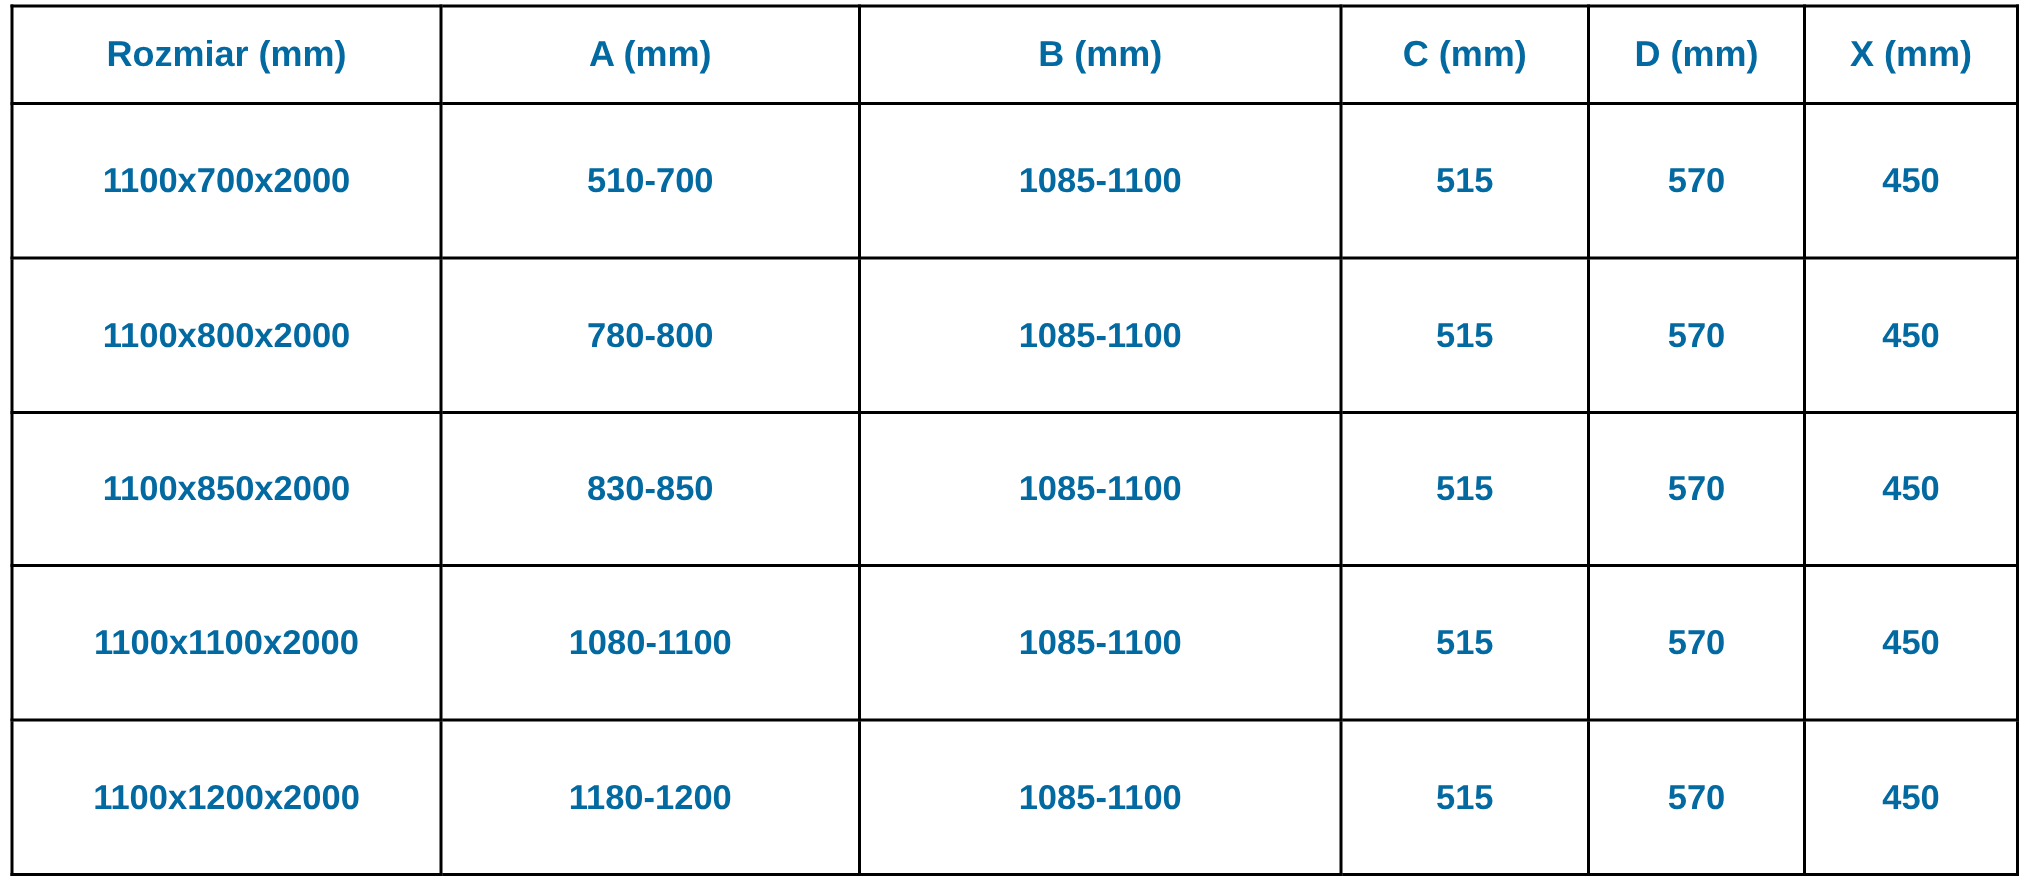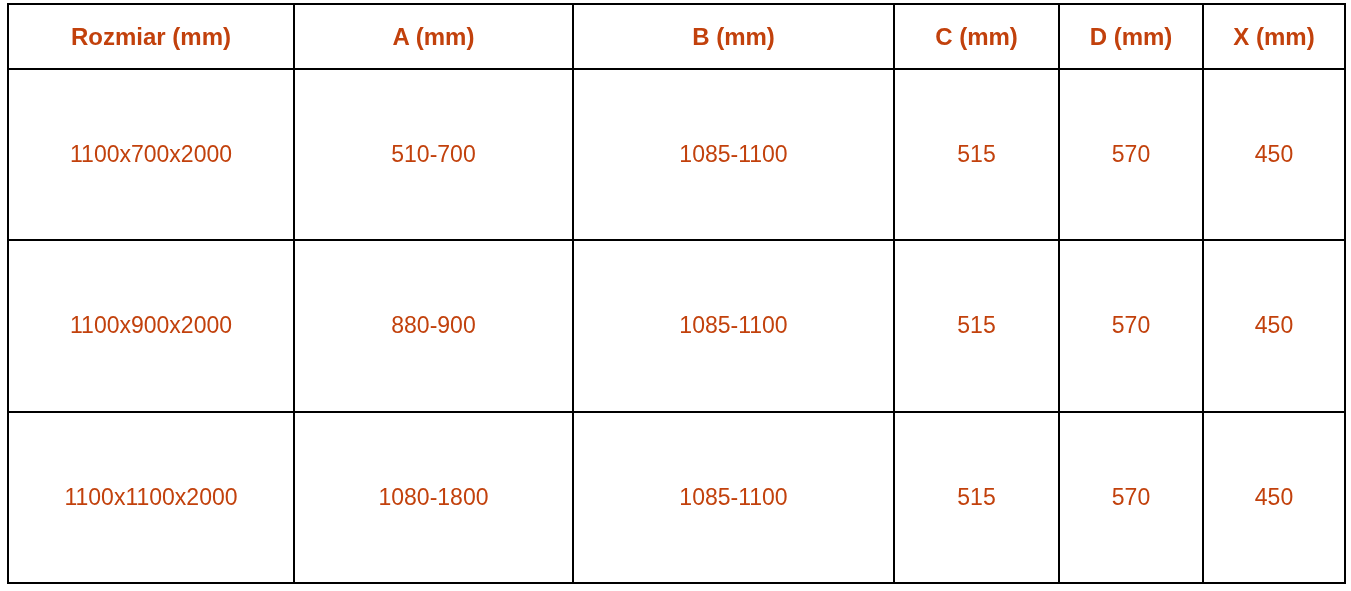--- a/index.html
+++ b/index.html
@@ -25,33 +25,33 @@
     height: 581px;
     border-collapse: collapse;
     table-layout: fixed;
     background: #ffffff;
   }
   table.spec-table th,
   table.spec-table td {
     border: 2px solid #000000;
     text-align: center;
     vertical-align: middle;
-    color: #c2410c;
+    color: #0369a1;
     padding: 0;
     overflow: hidden;
     white-space: nowrap;
   }
   table.spec-table th {
     font-size: 24px;
     font-weight: 700;
     height: 63px;
   }
   table.spec-table td {
     font-size: 23px;
-    font-weight: 400;
+    font-weight: 700;
     height: 62px;
   }
 </style>
 </head>
 <body>
 
 <div class="page">
   <table class="spec-table">
     <colgroup>
         <col style="width: 286px;">
@@ -74,30 +74,46 @@
     <tbody>
         <tr>
           <td>1100x700x2000</td>
           <td>510-700</td>
           <td>1085-1100</td>
           <td>515</td>
           <td>570</td>
           <td>450</td>
         </tr>
         <tr>
-          <td>1100x900x2000</td>
-          <td>880-900</td>
+          <td>1100x800x2000</td>
+          <td>780-800</td>
+          <td>1085-1100</td>
+          <td>515</td>
+          <td>570</td>
+          <td>450</td>
+        </tr>
+        <tr>
+          <td>1100x850x2000</td>
+          <td>830-850</td>
           <td>1085-1100</td>
           <td>515</td>
           <td>570</td>
           <td>450</td>
         </tr>
         <tr>
           <td>1100x1100x2000</td>
-          <td>1080-1800</td>
+          <td>1080-1100</td>
+          <td>1085-1100</td>
+          <td>515</td>
+          <td>570</td>
+          <td>450</td>
+        </tr>
+        <tr>
+          <td>1100x1200x2000</td>
+          <td>1180-1200</td>
           <td>1085-1100</td>
           <td>515</td>
           <td>570</td>
           <td>450</td>
         </tr>
       </tbody>
   </table>
 </div>
 
 </body></html>

